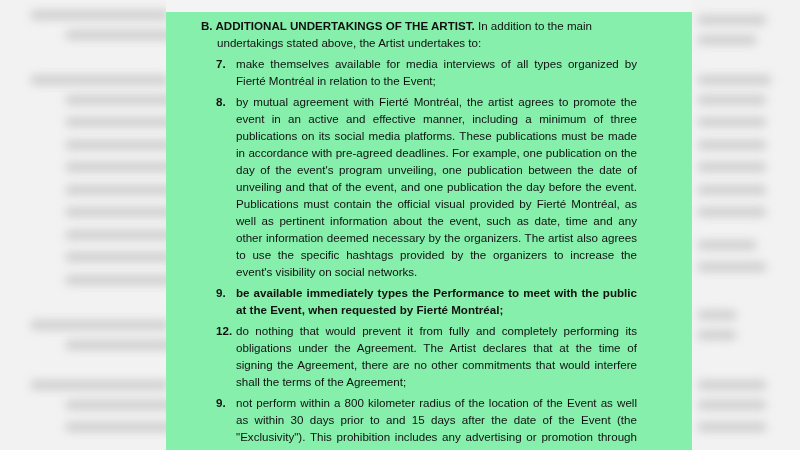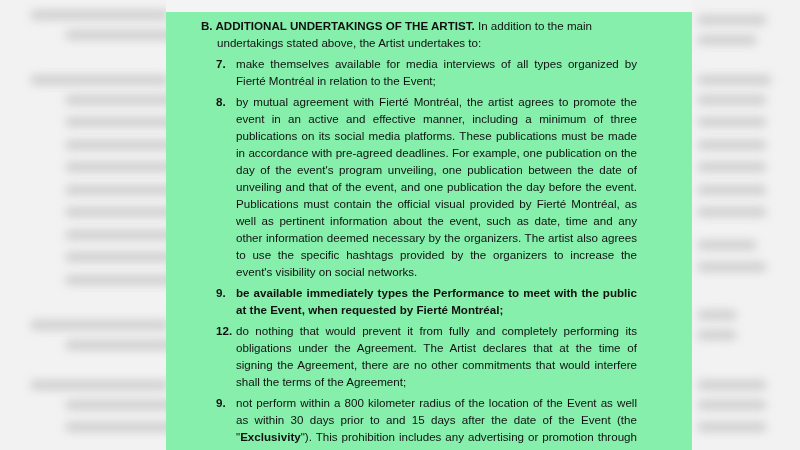--- a/index.html
+++ b/index.html
@@ -31,21 +31,21 @@
   .item {
     position: relative; padding-left: 31px; margin: 0 0 3px 0;
     text-align: justify;
   }
   .item .num {
     position: absolute; left: 15px; top: 0; font-weight: bold;
   }
   .item.two .num { left: 15px; }
   .item.two { padding-left: 31px; }
   .item.bold { font-weight: bold; }
-  .item .b { font-weight: bold; }
+  .item .b { font-weight: normal; }
   .item p { margin: 4px; }
 </style>
 </head>
 <body>
 
 <div class="blur-side blur-left">
   <div class="blur-bar" style="left:30px;top:10px;width:140px;"></div>
   <div class="blur-bar" style="left:65px;top:30px;width:110px;"></div>
   <div class="blur-bar" style="left:30px;top:75px;width:140px;"></div>
   <div class="blur-bar" style="left:65px;top:95px;width:110px;"></div>

